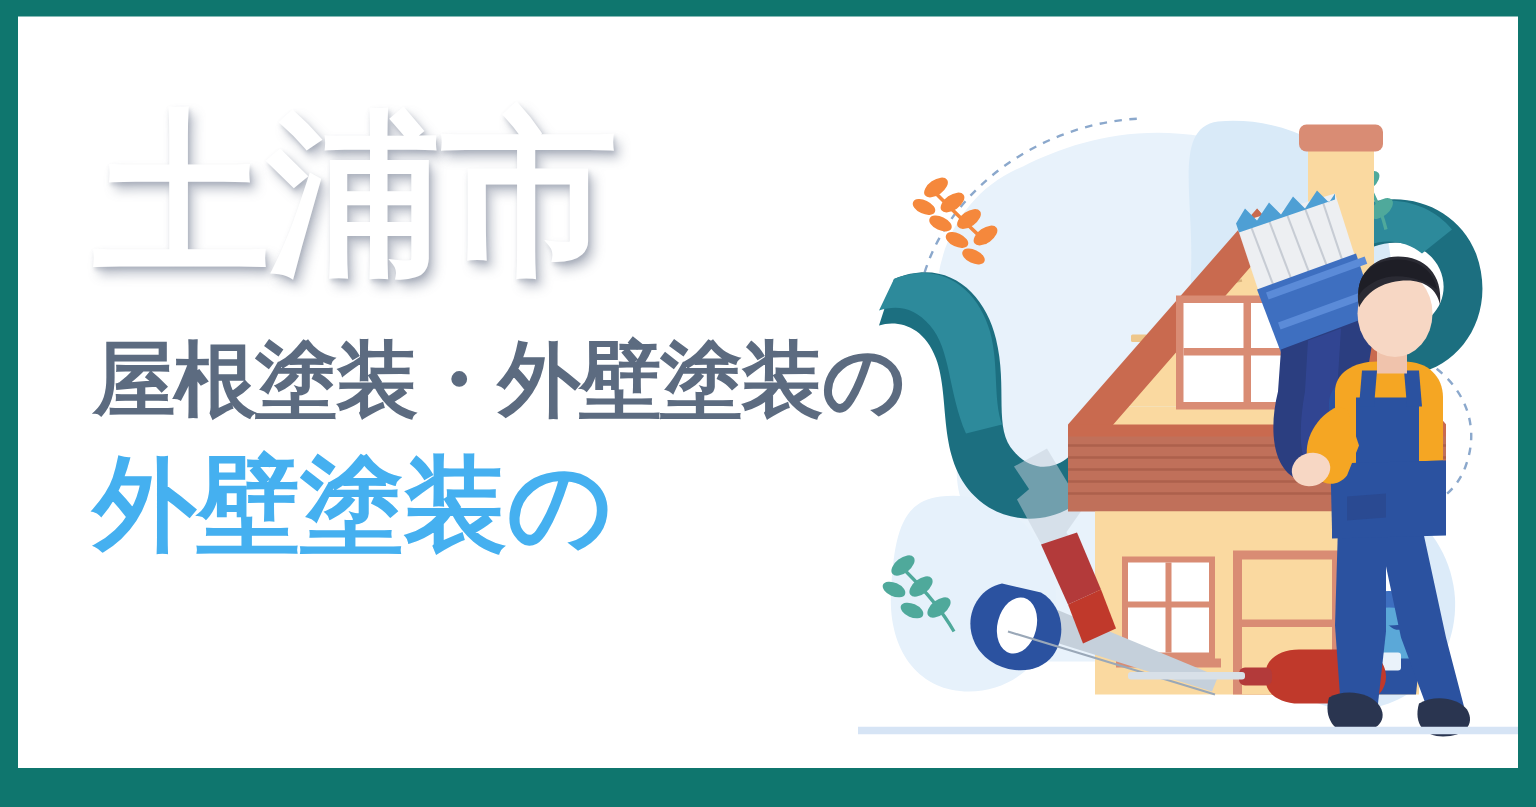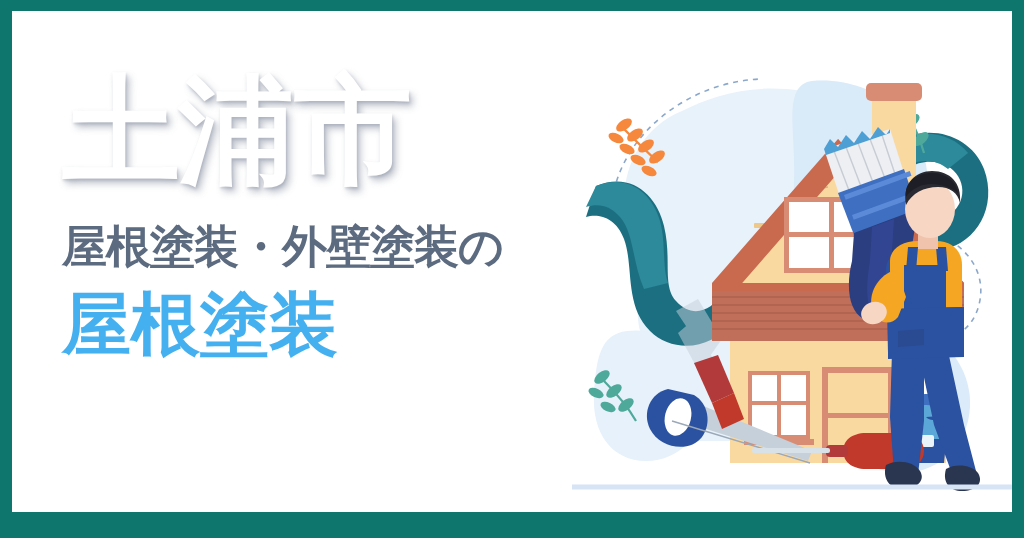--- a/index.html
+++ b/index.html
@@ -33,21 +33,21 @@
     line-height:1.18;
     font-weight:bold;
     color:#FFFFFF;
     letter-spacing:-2px;
     text-shadow: 4px 5px 7px rgba(110,120,140,0.42),
                  1px 2px 3px rgba(110,120,140,0.30);
     white-space:nowrap;
   }
   #subtitle {
     margin-top:20px;
-    font-size:45px;
+    font-size:55px;
     line-height:1.2;
     font-weight:bold;
     color:#5C6B80;
     letter-spacing:-1px;
     white-space:nowrap;
   }
   #price-title {
     margin-top:10px;
     font-size:69px;
     line-height:1.18;
@@ -67,21 +67,21 @@
 </style>
 </head>
 <body>
 
 <div id="banner">
   <div id="canvas">
 
     <div id="text-block">
       <div id="city-title">土浦市</div>
       <div id="subtitle">屋根塗装・外壁塗装の</div>
-      <div id="price-title">屋根塗装</div>
+      <div id="price-title">外壁塗装の</div>
     </div>
 
     <div id="illustration">
       <svg viewBox="0 0 440 491" xmlns="http://www.w3.org/2000/svg">
 
         <g>
           <path d="M110 90 C 60 110, 40 170, 60 215 C 80 260, 50 300, 80 330 C 110 360, 60 400, 110 420 L 300 420 C 340 380, 330 300, 340 230 C 350 160, 300 80, 230 70 C 180 62, 140 75, 110 90 Z" fill="#E8F2FB"></path>
           <path d="M240 60 C 300 55, 350 95, 355 150 C 360 200, 330 240, 290 245 C 250 250, 220 210, 222 160 C 224 110, 210 64, 240 60 Z" fill="#D9EAF8"></path>
           <path d="M300 300 C 350 295, 395 330, 398 378 C 400 420, 370 452, 330 452 C 288 452, 262 418, 264 372 C 266 330, 270 303, 300 300 Z" fill="#DCEBF9"></path>
           <path d="M55 310 C 95 305, 130 335, 132 375 C 134 412, 108 440, 74 440 C 40 440, 20 412, 22 374 C 24 338, 28 313, 55 310 Z" fill="#E6F1FB"></path>

